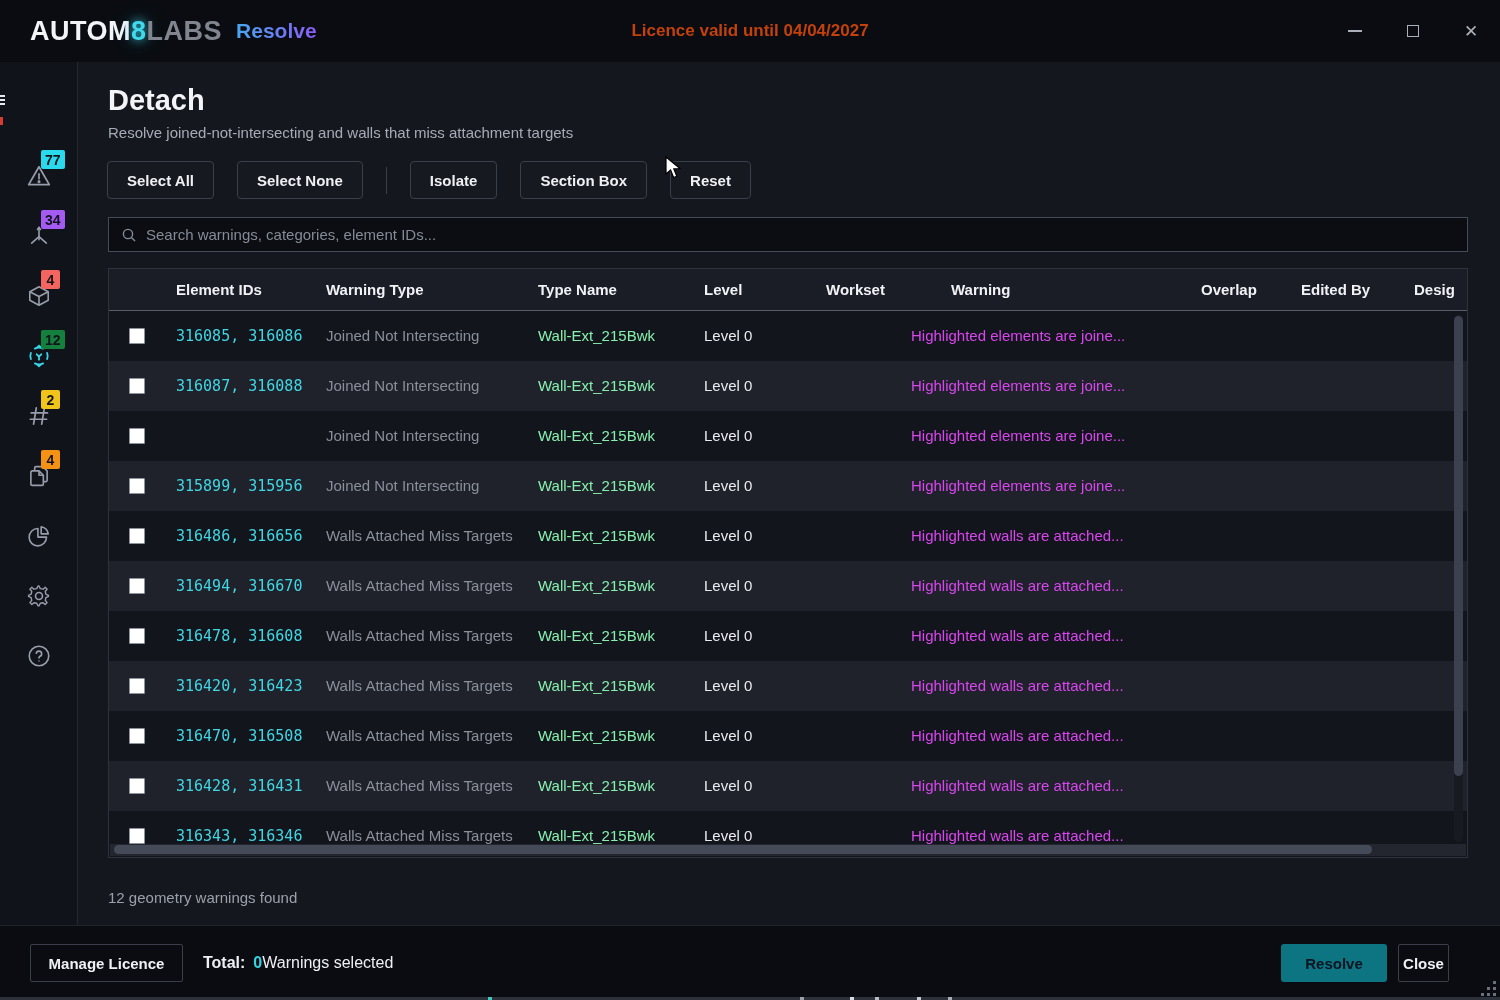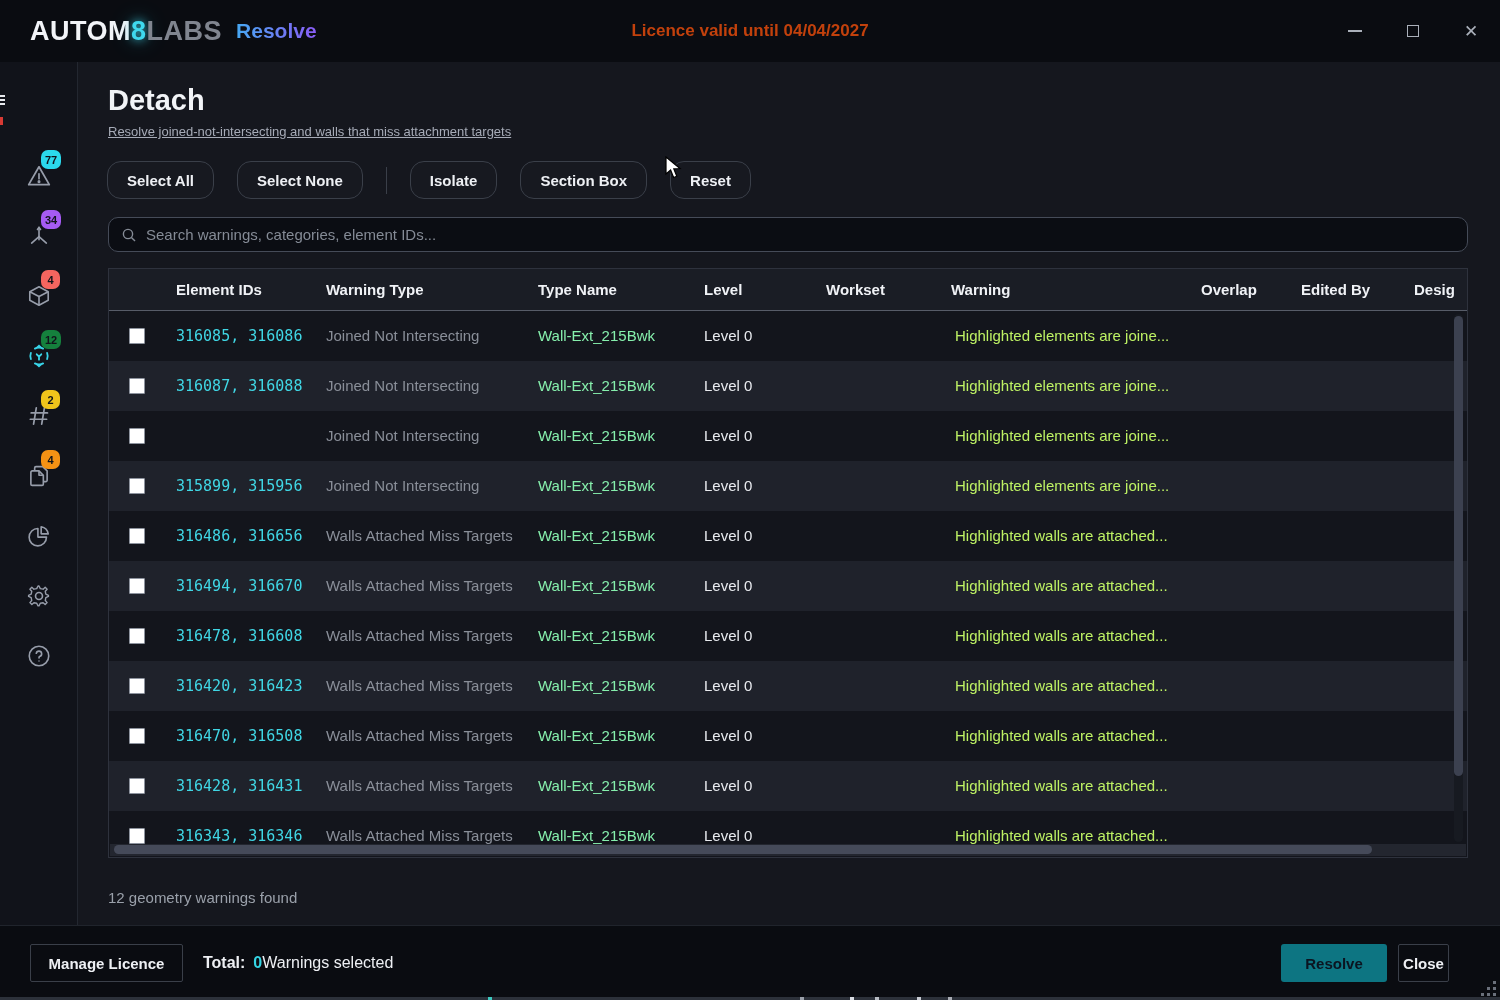--- a/index.html
+++ b/index.html
@@ -26,42 +26,42 @@
   .winbtn .maxbox { width:12px; height:12px; border:1.5px solid #aab0ba; }
 
   
   .sidebar { position:absolute; top:62px; left:0; width:78px; height:938px; background:#11131a;
              border-right:1px solid #232730; }
   .side-list { position:absolute; top:84px; left:0; width:78px; list-style:none; }
   .side-item { position:relative; width:78px; height:60px; display:flex; align-items:center; justify-content:center; }
   .icon-wrap { position:relative; width:26px; height:26px; }
   .icon-wrap svg { display:block; }
   .badge { position:absolute; top:-13px; left:15px; min-width:19px; height:19px; padding:0 4px;
-           border-radius:7px; display:flex; align-items:center; justify-content:center;
-           font-size:11px; font-weight:700; color:#10131a; }
+           border-radius:2px; display:flex; align-items:center; justify-content:center;
+           font-size:14px; font-weight:700; color:#10131a; }
   
   .edge-ham { position:absolute; left:0; top:95px; width:5px; height:13px; }
   .edge-ham i { display:block; width:5px; height:2px; background:#e8eaee; margin-bottom:2px; }
   .edge-red { position:absolute; left:0; top:117px; width:3px; height:8px; background:#d83a34; }
 
   
   .page-title { position:absolute; left:108px; top:84px; font-size:29px; font-weight:600; color:#f2f4f7; }
-  .page-subtitle { position:absolute; left:108px; top:124px; font-size:13px; color:#a6abb7;text-decoration:underline; }
+  .page-subtitle { position:absolute; left:108px; top:124px; font-size:15px; color:#a6abb7; }
 
   
   .toolbar { position:absolute; left:107px; top:161px; height:38px; display:flex; align-items:center; }
   .tbtn { height:38px; padding:0 19px; background:rgba(255,255,255,0.01); border:1px solid #3a3f49;
-          border-radius:14px; color:#eef0f4; font-size:15px; font-weight:700;
+          border-radius:4px; color:#eef0f4; font-size:15px; font-weight:700;
           font-family:"Liberation Sans",sans-serif; display:flex; align-items:center; cursor:pointer; }
   .tbtn + .tbtn { margin-left:23px; }
   .tb-divider { width:1px; height:27px; background:#3a3f49; margin:0 23px; }
 
   
   .searchbar { position:absolute; left:108px; top:217px; width:1360px; height:35px; background:#0b0d13;
-               border:1px solid #454b58; border-radius:10px; display:flex; align-items:center; }
+               border:1px solid #454b58; border-radius:0; display:flex; align-items:center; }
   .searchbar svg { margin-left:12px; }
   .searchbar input { flex:1; background:transparent; border:none; outline:none; color:#d8dce2;
                font-size:15px; margin-left:9px; font-family:"Liberation Sans",sans-serif; }
   .searchbar input::placeholder { color:#858b96; }
 
   
   .grid { position:absolute; left:108px; top:268px; width:1360px; height:590px;
           border:1px solid #2e323d; background:#13151c; overflow:hidden; }
   .grid-head { position:absolute; top:0; left:0; width:1358px; height:42px; background:#1a1d25;
           border-bottom:1px solid #575c68; }
@@ -72,21 +72,21 @@
   .row { position:relative; width:1358px; height:50px; }
   .row.odd  { background:#13151c; }
   .row.even { background:#1f222b; }
   .cell { position:absolute; top:0; line-height:50px; font-size:15px; white-space:nowrap;text-align:center; }
   .cell-cb { position:absolute; left:20px; top:17px; width:16px; height:16px; background:#ffffff;
              border:1px solid #8d939e; border-radius:1px; cursor:pointer; }
   .cell-ids { left:67px; font-family:"DejaVu Sans Mono", monospace; color:#40d7e5; font-size:15px; cursor:pointer; }
   .cell-wtype { left:217px; color:#8a8f99; }
   .cell-tname { left:429px; color:#86efac; }
   .cell-level { left:595px; color:#e9ebef; }
-  .cell-warning { left:846px; color:#bef264; }
+  .cell-warning { left:802px; color:#d946ef; }
 
   .vscroll { position:absolute; top:45px; right:4px; width:9px; height:528px; background:#171a21; border-radius:5px; }
   .vscroll .thumb { position:absolute; top:2px; left:0; width:9px; height:460px; background:#3c4150; border-radius:5px; }
   .hscroll { position:absolute; bottom:1px; left:1px; width:1356px; height:12px; background:#23262f; }
   .hscroll .thumb { position:absolute; top:1px; left:4px; width:1258px; height:9px; background:#454a59; border-radius:5px; }
 
   .status-line { position:absolute; left:108px; top:889px; font-size:15px; color:#9aa0aa; }
 
   
   .footer { position:absolute; left:0; top:925px; width:1500px; height:75px; background:#0a0c11;

